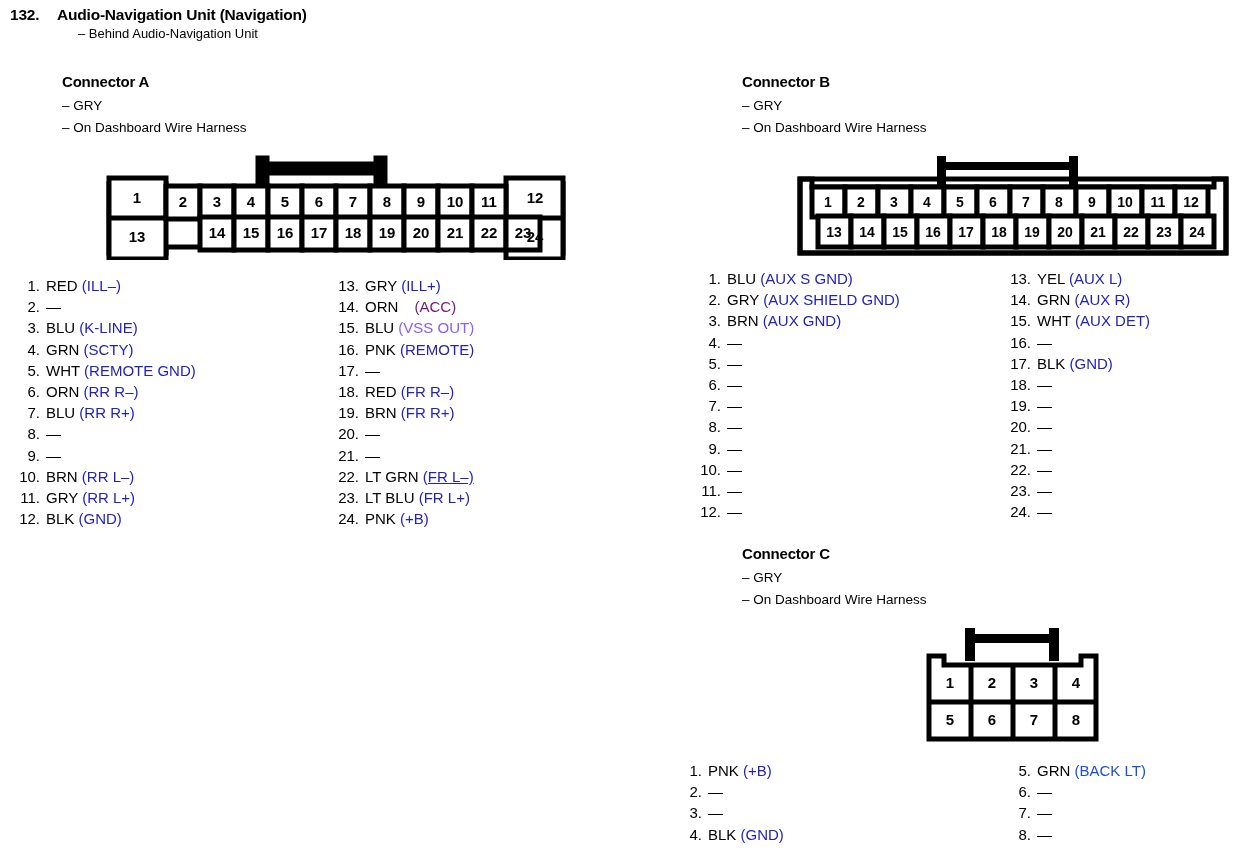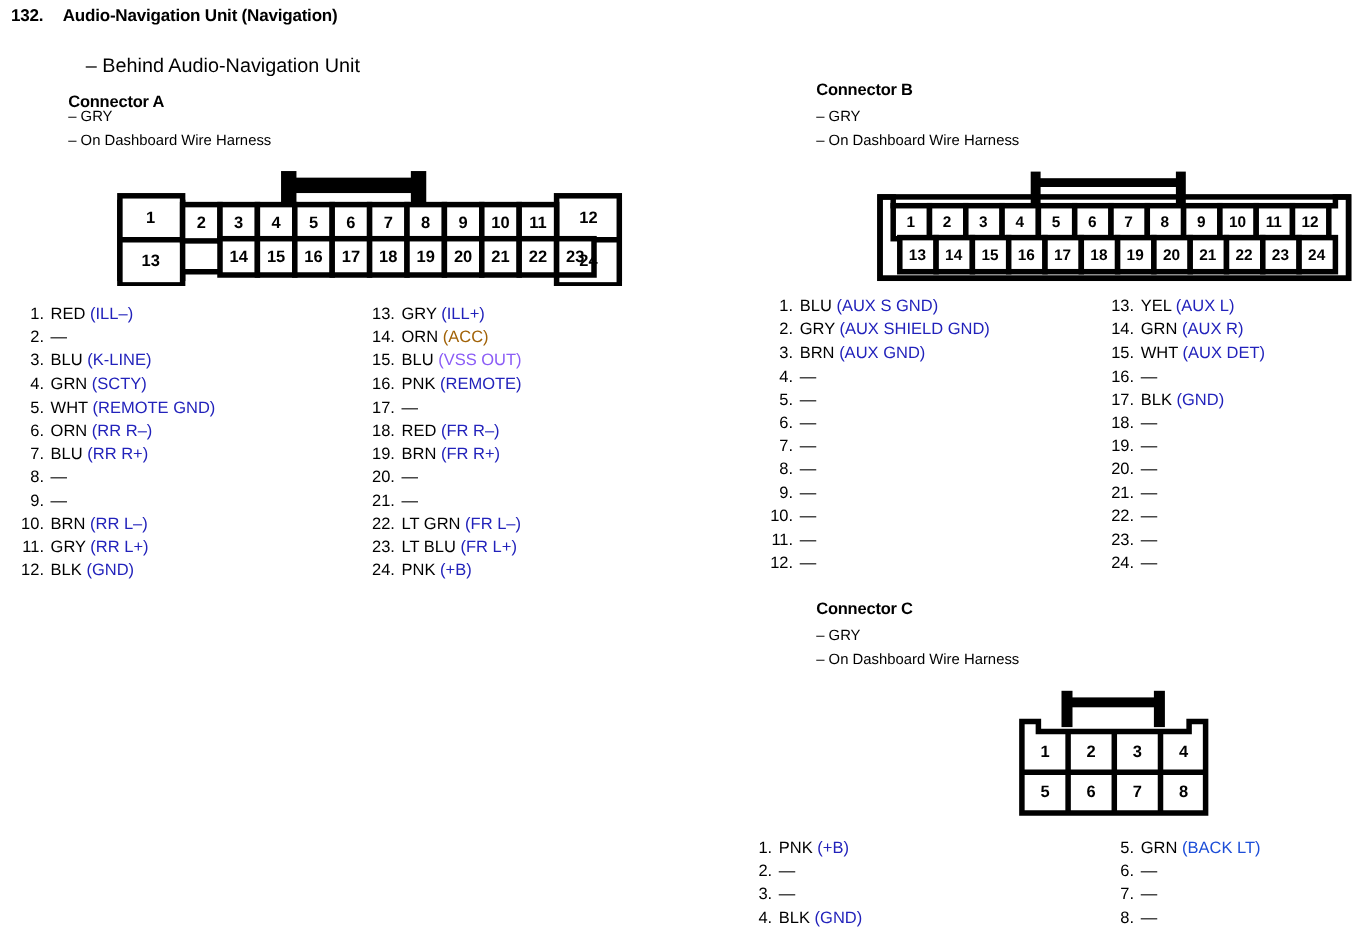--- a/index.html
+++ b/index.html
@@ -31,22 +31,22 @@
     left: 57px;
     top: 6px;
     font-size: 15.5px;
     font-weight: bold;
     letter-spacing: -0.2px;
     white-space: nowrap;
   }
   .section-sub {
     position: absolute;
     left: 78px;
-    top: 49px;
-    font-size: 18px;
+    top: 26px;
+    font-size: 13px;
     white-space: nowrap;
   }
 
   .conn-title {
     font-size: 15px;
     font-weight: bold;
     letter-spacing: -0.2px;
     white-space: nowrap;
   }
   .conn-line {
@@ -83,21 +83,21 @@
     dominant-baseline: middle;
   }
 </style>
 </head>
 <body>
 
 <div class="section-num">132.</div>
 <div class="section-title">Audio-Navigation Unit (Navigation)</div>
 <div class="section-sub">– Behind Audio-Navigation Unit</div>
 
-<div class="conn-title abs" style="left:62px; top:84px;">Connector A</div>
+<div class="conn-title abs" style="left:62px; top:73px;">Connector A</div>
 <div class="conn-line abs" style="left:62px; top:98px;">– GRY</div>
 <div class="conn-line abs" style="left:62px; top:120px;">– On Dashboard Wire Harness</div>
 
 <div class="abs" style="left:106px; top:152px;">
   <svg width="460" height="108" viewBox="0 0 460 108">
     <g class="cbody" stroke-width="5" stroke-linejoin="miter">
 
       <rect x="152" y="6" width="9" height="34" fill="#000"></rect>
       <rect x="270" y="6" width="9" height="34" fill="#000"></rect>
       <rect x="155" y="12" width="121" height="9" fill="#000"></rect>
@@ -174,29 +174,29 @@
     <div class="pinrow"><span class="pinnum">6.</span><span class="pincolor">ORN</span> <span class="pinsig" style="color: rgb(34, 34, 187);">(RR R–)</span></div>
     <div class="pinrow"><span class="pinnum">7.</span><span class="pincolor">BLU</span> <span class="pinsig" style="color: rgb(34, 34, 187);">(RR R+)</span></div>
     <div class="pinrow"><span class="pinnum">8.</span><span class="pinempty">—</span></div>
     <div class="pinrow"><span class="pinnum">9.</span><span class="pinempty">—</span></div>
     <div class="pinrow"><span class="pinnum">10.</span><span class="pincolor">BRN</span> <span class="pinsig" style="color: rgb(34, 34, 187);">(RR L–)</span></div>
     <div class="pinrow"><span class="pinnum">11.</span><span class="pincolor">GRY</span> <span class="pinsig" style="color: rgb(34, 34, 187);">(RR L+)</span></div>
     <div class="pinrow"><span class="pinnum">12.</span><span class="pincolor">BLK</span> <span class="pinsig" style="color: rgb(34, 34, 187);">(GND)</span></div>
   </div>
 <div class="pinlist" id="a-right" style="left:333px; top:275px;">
     <div class="pinrow"><span class="pinnum">13.</span><span class="pincolor">GRY</span> <span class="pinsig" style="color: rgb(34, 34, 187);">(ILL+)</span></div>
-    <div class="pinrow"><span class="pinnum">14.</span><span class="pincolor">ORN</span> <span class="pinsig" style="color: #a16207;">(ACC)</span></div>
+    <div class="pinrow"><span class="pinnum">14.</span><span class="pincolor">ORN</span> <span class="pinsig" style="color: #701a75; margin-left: 12px;">(ACC)</span></div>
     <div class="pinrow"><span class="pinnum">15.</span><span class="pincolor">BLU</span> <span class="pinsig" style="color: #8b5cf6; margin-top: 31px;">(VSS OUT)</span></div>
     <div class="pinrow"><span class="pinnum">16.</span><span class="pincolor">PNK</span> <span class="pinsig" style="color: rgb(34, 34, 187);">(REMOTE)</span></div>
     <div class="pinrow"><span class="pinnum">17.</span><span class="pinempty">—</span></div>
     <div class="pinrow"><span class="pinnum">18.</span><span class="pincolor">RED</span> <span class="pinsig" style="color: rgb(34, 34, 187);">(FR R–)</span></div>
     <div class="pinrow"><span class="pinnum">19.</span><span class="pincolor">BRN</span> <span class="pinsig" style="color: rgb(34, 34, 187);">(FR R+)</span></div>
     <div class="pinrow"><span class="pinnum">20.</span><span class="pinempty">—</span></div>
     <div class="pinrow"><span class="pinnum">21.</span><span class="pinempty">—</span></div>
-    <div class="pinrow"><span class="pinnum">22.</span><span class="pincolor">LT GRN</span> <span class="pinsig" style="color: rgb(34, 34, 187);">(FR L–)</span></div>
+    <div class="pinrow"><span class="pinnum">22.</span><span class="pincolor">LT GRN</span> <span class="pinsig" style="color: rgb(34, 34, 187); text-decoration: underline;">(FR L–)</span></div>
     <div class="pinrow"><span class="pinnum">23.</span><span class="pincolor">LT BLU</span> <span class="pinsig" style="color: rgb(34, 34, 187);">(FR L+)</span></div>
     <div class="pinrow"><span class="pinnum">24.</span><span class="pincolor">PNK</span> <span class="pinsig" style="color: rgb(34, 34, 187);">(+B)</span></div>
   </div>
 
 <div class="conn-title abs" style="left:742px; top:73px;">Connector B</div>
 <div class="conn-line abs" style="left:742px; top:98px;">– GRY</div>
 <div class="conn-line abs" style="left:742px; top:120px;">– On Dashboard Wire Harness</div>
 
 <div class="abs" style="left:797px; top:152px;">
   <svg width="432" height="104" viewBox="0 0 432 104">

